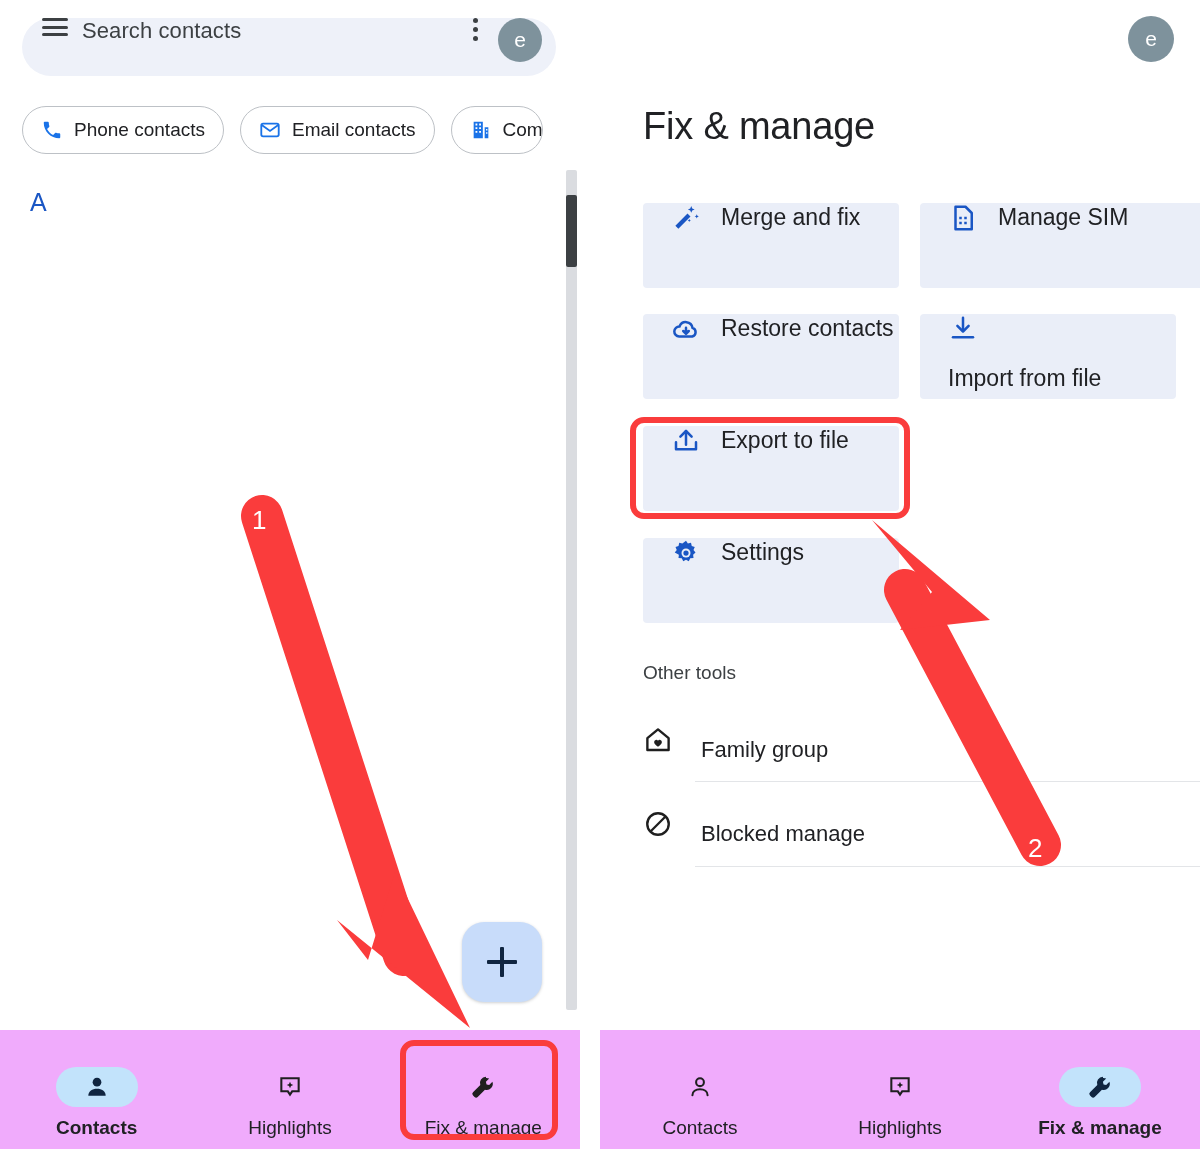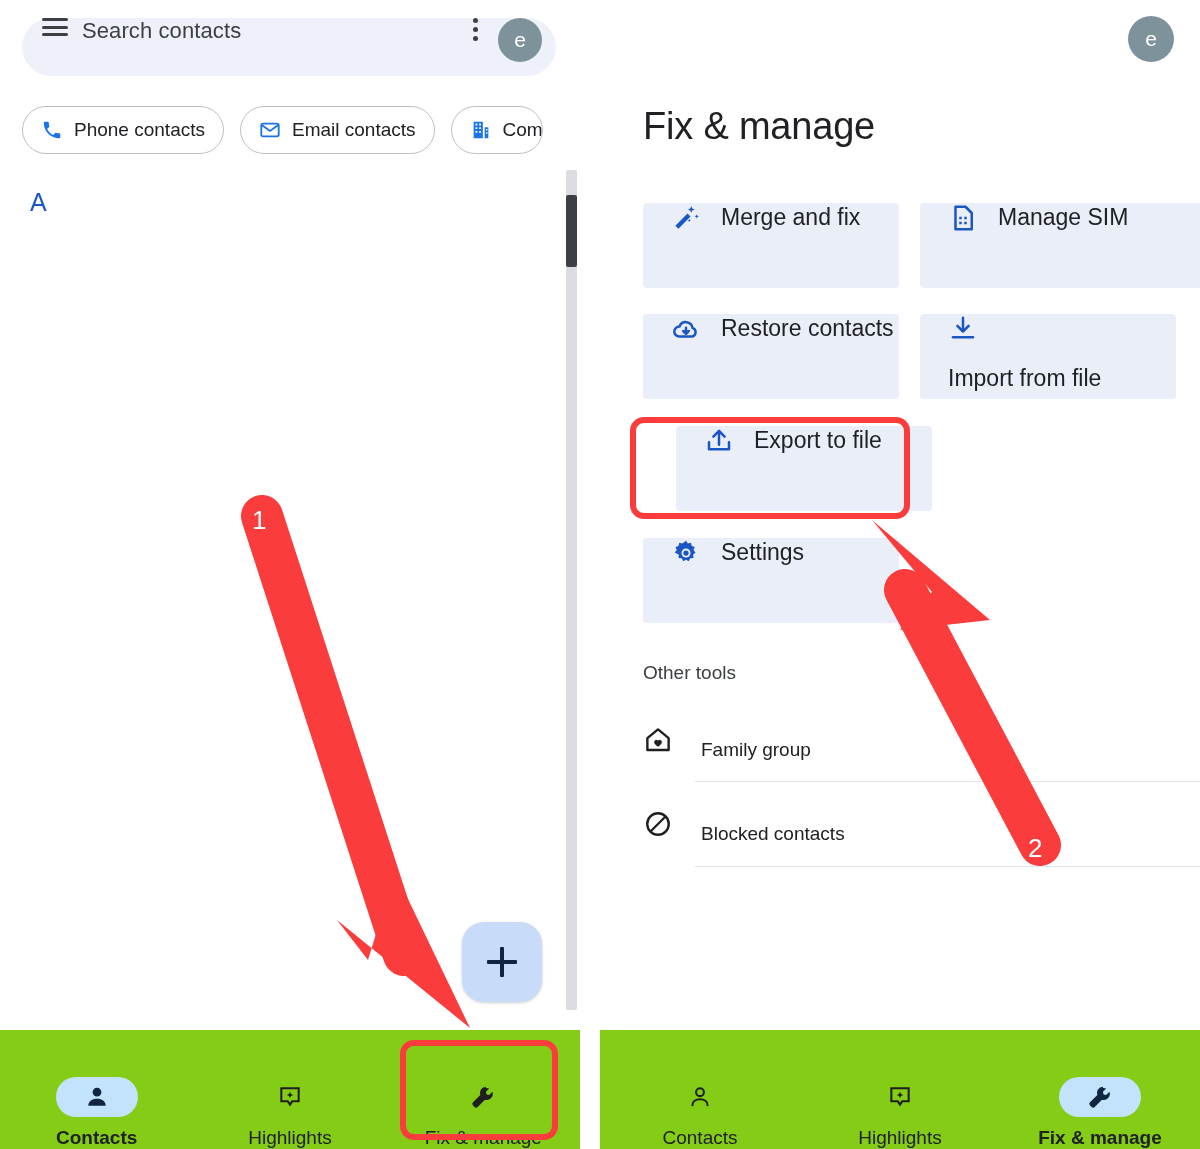--- a/index.html
+++ b/index.html
@@ -64,21 +64,21 @@
     box-shadow: 0 1px 3px rgba(60,64,67,.25);
   }
   .fab-plus { position:relative; width:30px; height:30px; }
   .fab-plus:before, .fab-plus:after { content:""; position:absolute; background:#102540; border-radius:1px; }
   .fab-plus:before { left: 13px; top: 0; width: 4px; height: 30px; }
   .fab-plus:after  { top: 13px; left: 0; height: 4px; width: 30px; }
 
   
   .bottomnav {
     position:absolute; bottom: 0; height: 119px;
-    background:#84cc16; display:flex; align-items:flex-end; padding-top: 26px;
+    background:#f0abfc; display:flex; align-items:center; padding-top: 26px;
   }
   .nav-left  { left: 0;   width: 580px; }
   .nav-right { left: 600px; width: 600px; }
   .navitem { flex:1 1 0; display:flex; flex-direction:column; align-items:center; gap: 10px; }
   .navpill {
     width: 82px; height: 40px; border-radius: 20px;
     display:flex; align-items:center; justify-content:center;
   }
   .navpill.active { background:#c2e3fb; }
   .navlabel { font-size: 19px; color:#202124; }
@@ -94,36 +94,36 @@
     display:flex; align-items:flex-start; gap: 20px; padding-left: 28px;
   }
   .card-label { font-size: 23px; color:#202124; line-height: 1.25; }
   .card svg { flex:0 0 auto; }
 
   
   .c-merge   { left: 643px; top: 203px;  width: 256px; height: 85px; }
   .c-sim     { left: 920px; top: 203px;  width: 304px; height: 85px; }
   .c-restore { left: 643px; top: 314px;  width: 256px; height: 85px; }
   .c-import  { left: 920px; top: 314px;  width: 256px; height: 85px; flex-direction: column; }
-  .c-export  { left: 676px; top: 426px;  width: 256px; height: 85px; }
+  .c-export  { left: 643px; top: 426px;  width: 256px; height: 85px; }
   .c-bin     { left: 920px; top: 426px;  width: 256px; height: 85px; }
   .c-settings{ left: 643px; top: 538px;  width: 256px; height: 85px; }
 
   
   .other-tools-title {
     position:absolute; left: 643px; top: 662px;
     font-size: 19px; color:#3c4043;
   }
   .tool-row {
     position:absolute; left: 643px; width: 557px; height: 84px;
     display:flex; align-items:center; gap: 28px;
   }
   .tool-row.t1 { top: 698px; }
   .tool-row.t2 { top: 782px; }
-  .tool-label { font-size: 19px; color:#202124;margin-top:19px; }
+  .tool-label { font-size: 22px; color:#202124;margin-top:19px; }
   .tool-divider { position:absolute; left: 695px; width: 505px; height: 1px; background:#e3e5e8; }
   .tool-divider.d1 { top: 781px; }
   .tool-divider.d2 { top: 866px; }
 
   
   .anno { position:absolute; pointer-events:none; }
   .redbox {
     position:absolute; border: 6px solid #fa3c3c; border-radius: 14px;
   }
   .redbox-export { left: 630px; top: 417px; width: 280px; height: 102px; }
@@ -288,21 +288,21 @@
     </svg>
     <span class="tool-label">Family group</span>
   </div>
   <div class="tool-divider d1"></div>
 
   <div class="tool-row t2">
     <svg width="30" height="30" viewBox="0 0 24 24" fill="none" stroke="#1f1f1f" stroke-width="1.9">
       <circle cx="12" cy="12" r="8.6"></circle>
         <path d="M6 18 18 6"></path>
     </svg>
-    <span class="tool-label">Blocked contacts</span>
+    <span class="tool-label">Blocked manage</span>
   </div>
   <div class="tool-divider d2"></div>
 
   <div class="bottomnav nav-right">
     <div class="navitem">
       <div class="navpill">
         <svg width="26" height="26" viewBox="0 0 24 24" fill="none" stroke="#1f1f1f" stroke-width="1.9">
           <circle cx="12" cy="7.6" r="3.6"></circle>
           <path d="M5 19.5c0-3.5 3.1-5.4 7-5.4s7 1.9 7 5.4" stroke-linecap="round"></path>
         </svg>

